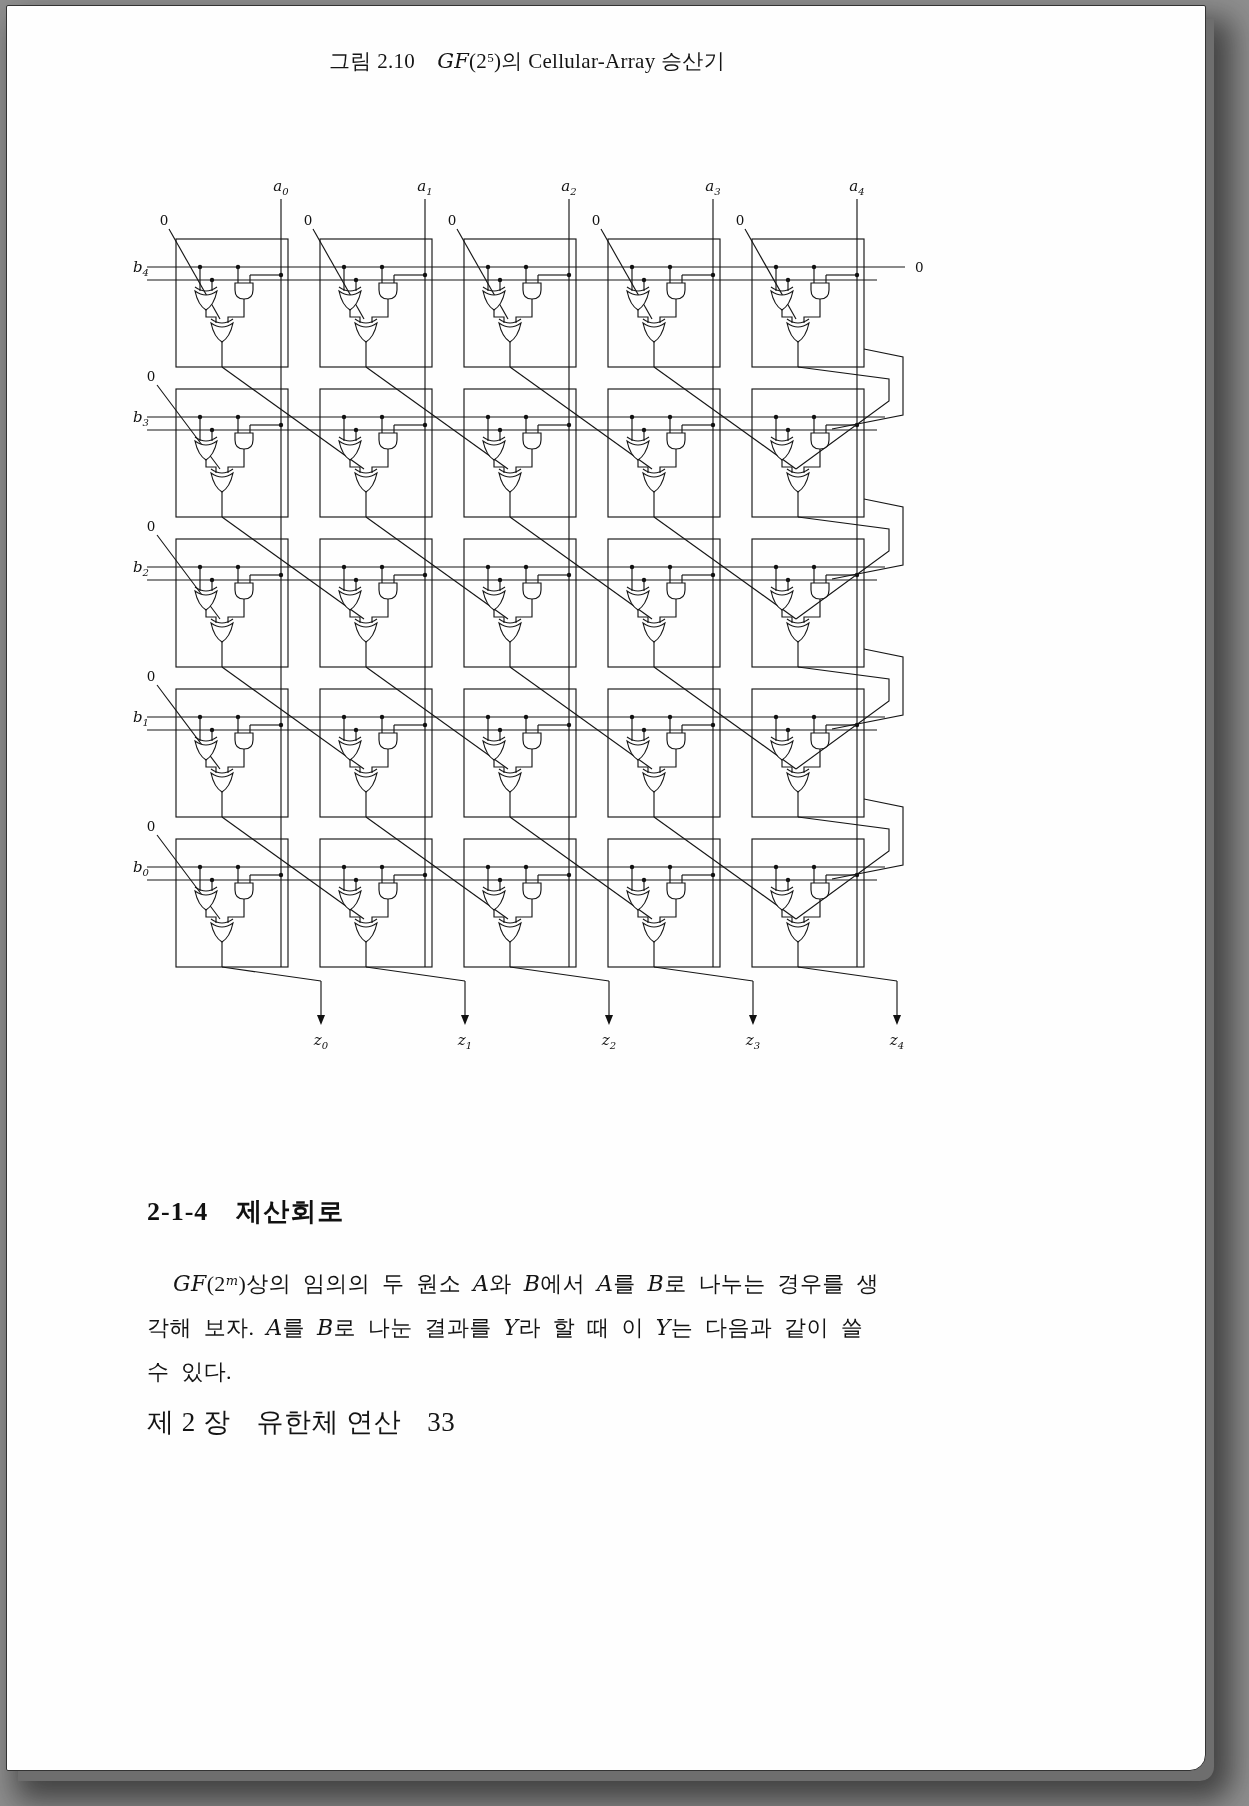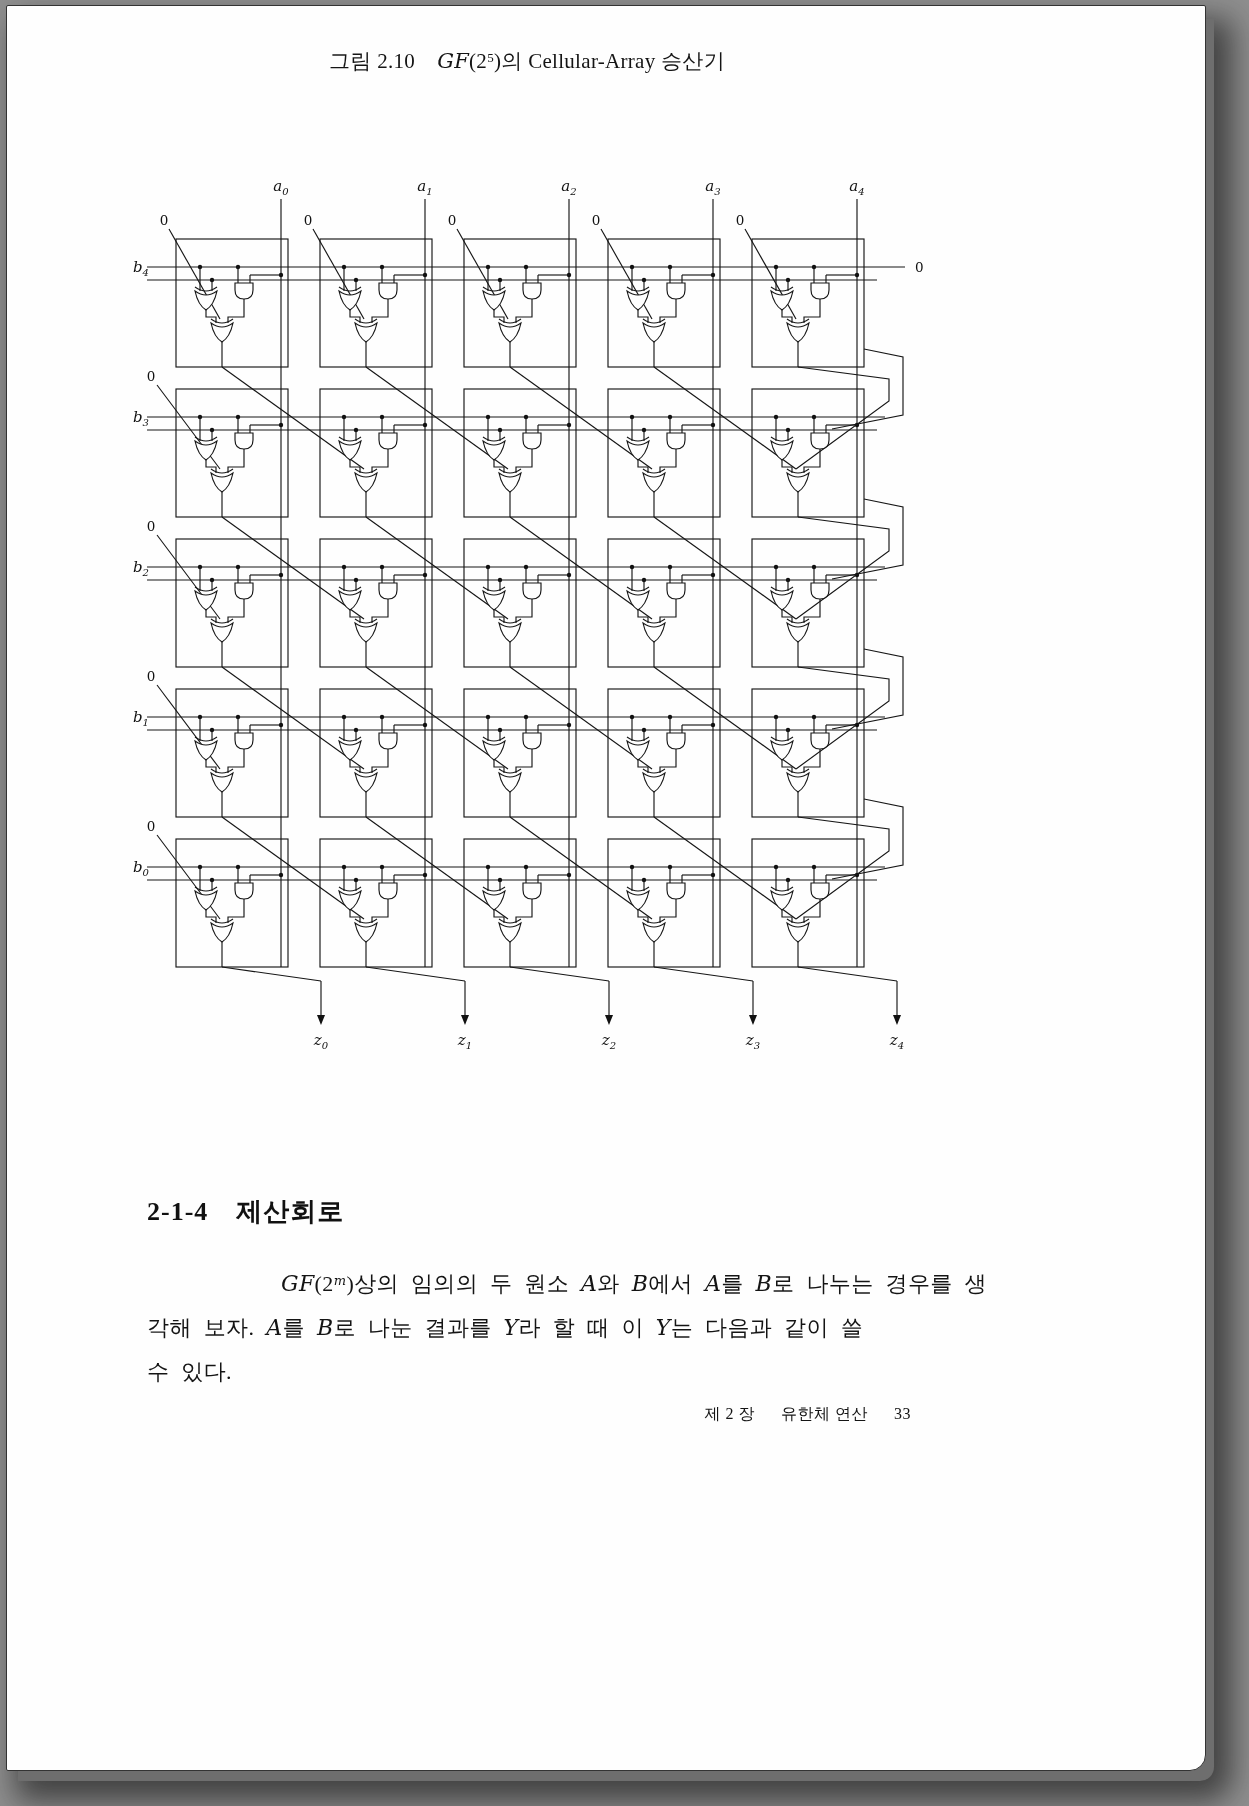--- a/index.html
+++ b/index.html
@@ -37,26 +37,26 @@
   .sec {
     position:absolute; left:140px; top:1188px;
     font-size:26px; font-weight:700; color:#111; letter-spacing:1px;
   }
   .sec-num { margin-right:28px; }
   .para {
     position:absolute; left:140px; top:1256px; width:840px;
     font-size:22px; line-height:44px; color:#141414;
     letter-spacing:.4px; word-spacing:6px; white-space:nowrap;
   }
-  .pline.first { text-indent:26px;text-align:right; }
+  .pline.first { text-indent:26px; }
   .it { font-style:italic; font-family:"DejaVu Serif",serif; }
   sup { font-size:13px; line-height:0; vertical-align:6px; }
   .footer {
     position:absolute; left:140px; top:1398px; width:764px;
-    text-align:right; font-size:16px; color:#141414; letter-spacing:.5px;
+    font-size:27px; color:#141414; letter-spacing:.5px;
   }
   .ft-gap { margin-left:26px; }
 </style>
 </head>
 <body>
 
 <div class="page">
 
   <figure>
     <svg id="circuit-svg" width="840" height="900" viewBox="0 0 840 900">

